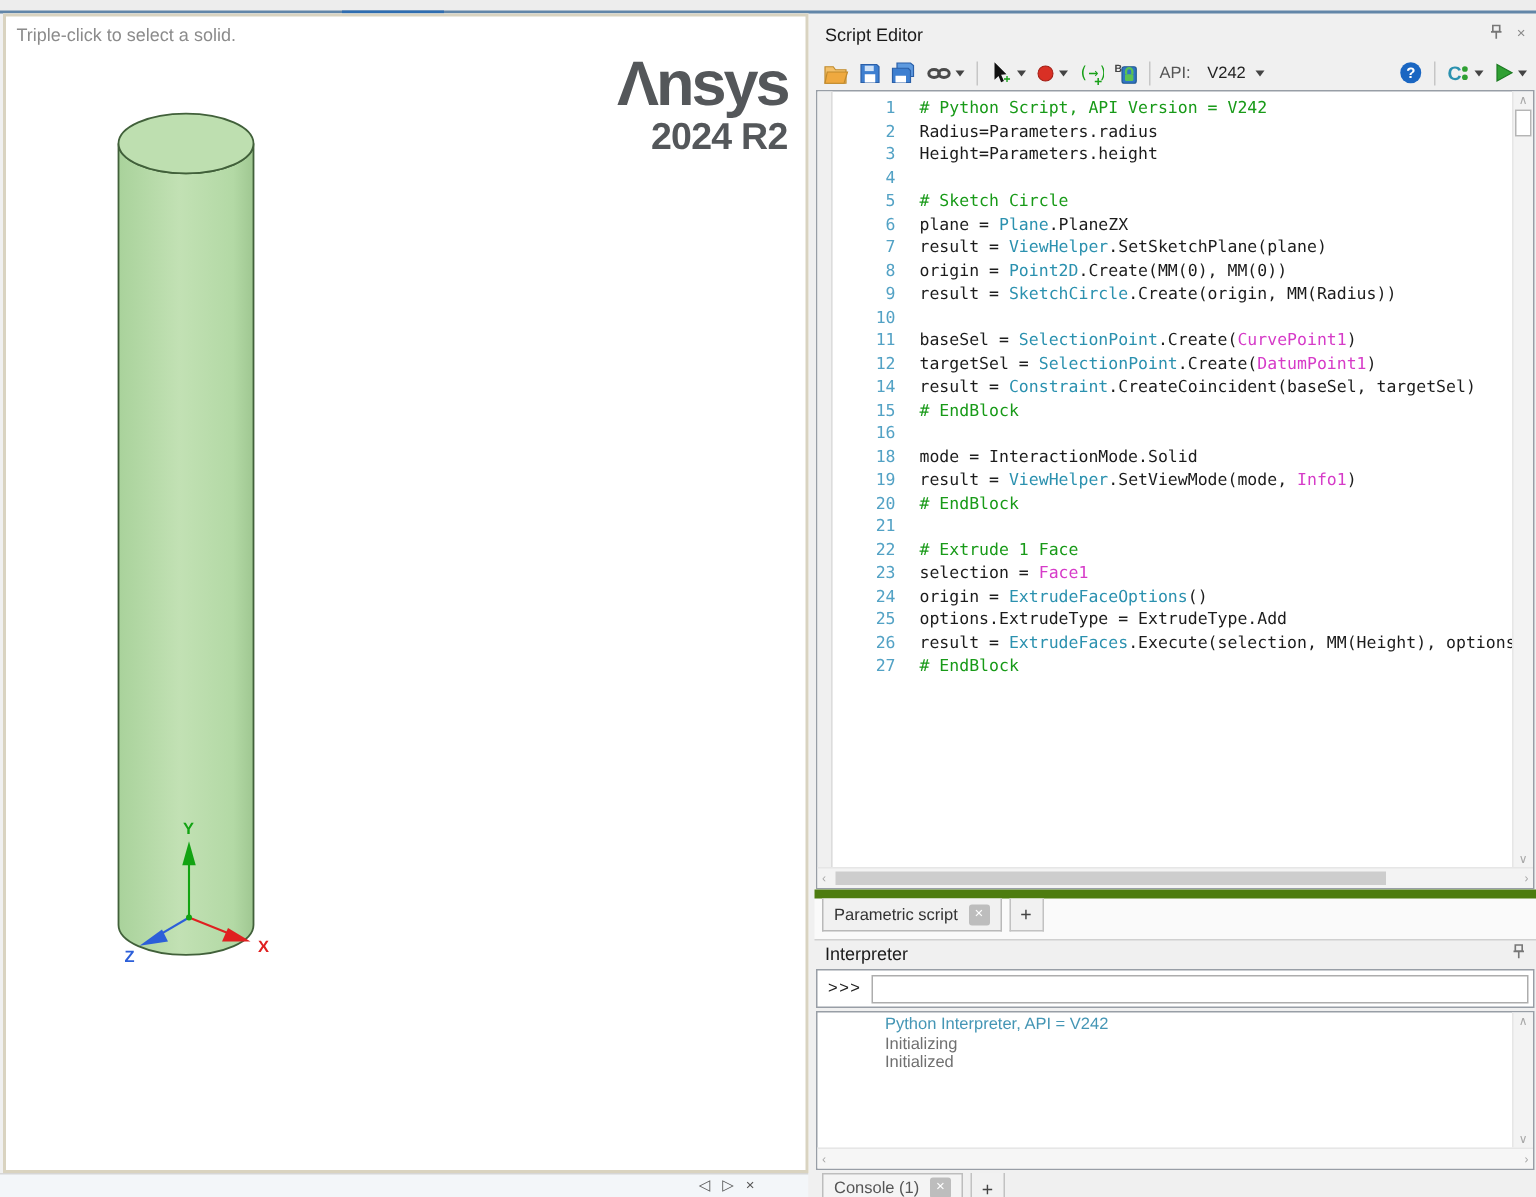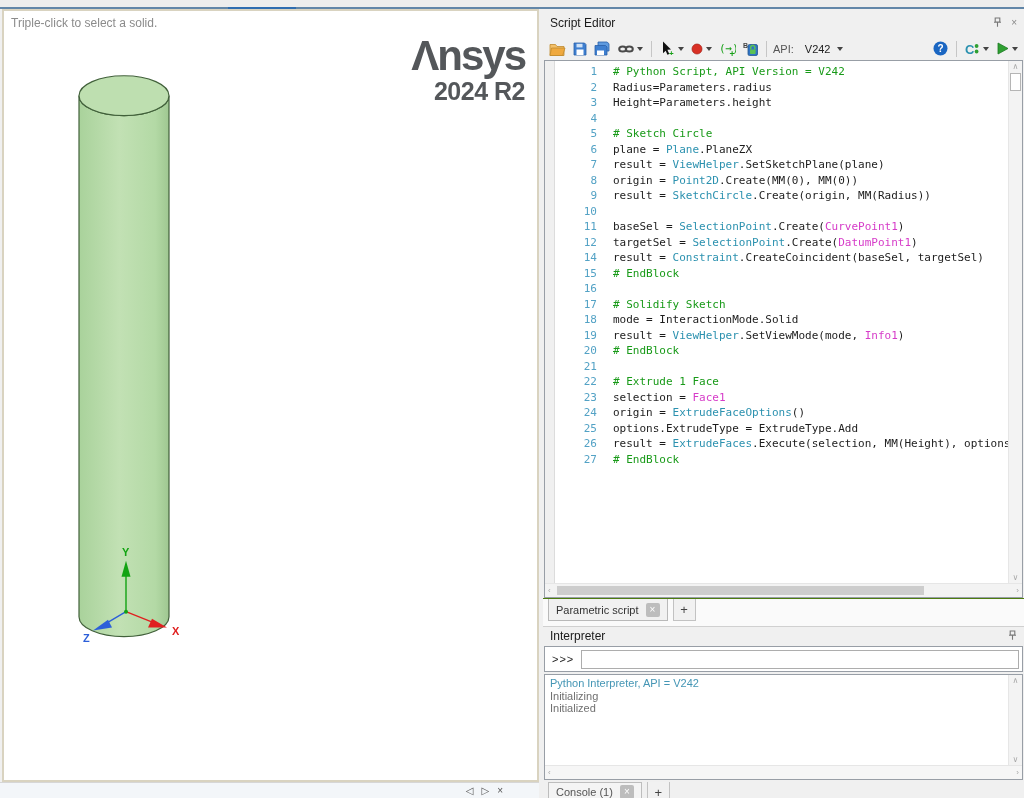--- a/index.html
+++ b/index.html
@@ -48,37 +48,37 @@
              font-size:11px;white-space:pre;}
   .ln{width:42px;flex:none;text-align:right;padding-right:16px;color:#53a2c5;}
   .vscroll{width:13px;flex:none;background:#f3f3f3;border-left:1px solid #e6e6e6;display:flex;flex-direction:column;
            align-items:center;padding:1px 0;}
   .vthumb{width:9px;height:16px;background:#fff;border:1px solid #b5b5b5;margin:2px 0;}
   .chev{color:#a8a8a8;font-size:8px;line-height:9px;}
   .vspace{flex:1;}
   .hscroll{height:13px;flex:none;background:#f3f3f3;border-top:1px solid #e6e6e6;display:flex;align-items:center;padding:0 3px;}
   .hthumb{height:9px;width:78%;margin-left:6px;background:#cdcdcd;}
 
-  .tabstrip{height:27px;flex:none;background:#fafafa;border-top:1px solid #4d7c0f;display:flex;align-items:flex-start;
+  .tabstrip{height:27px;flex:none;background:#fafafa;border-top:6px solid #4d7c0f;display:flex;align-items:flex-start;
             padding:0 4px 0 5px;gap:5px;}
   .tab{height:21px;display:flex;align-items:center;gap:7px;padding:0 7px;background:#f1f1f1;
        border:1px solid #b9b9b9;border-top:none;font-size:11px;color:#333;}
   .tab-close{width:14px;height:14px;background:#bdbdbd;color:#fff;font-size:10px;line-height:14px;text-align:center;border-radius:2px;}
   .tab-add{width:21px;height:21px;border:1px solid #c2c2c2;border-top:none;background:#f1f1f1;display:flex;
            align-items:center;justify-content:center;color:#444;font-size:13px;}
 
   .interp-title{height:18px;flex:none;border-top:1px solid #d0d0d0;display:flex;align-items:center;padding:0 7px;
                 font-size:12px;color:#1a1a1a;background:#f0f0f0;}
   .prompt-row{height:24px;flex:none;margin:1px 1px 2px 1px;border:1px solid #989ea6;background:#fff;display:flex;align-items:center;}
   .prompt-label{font-size:11px;color:#222;padding:0 7px;letter-spacing:1px;}
   .prompt-input{flex:1;height:17px;margin-right:3px;border:1px solid #adadad;background:#fff;font-size:11px;
                 font-family:"Liberation Sans",sans-serif;outline:none;padding:0 3px;}
 
   .output-wrap{height:104px;flex:none;margin:0 1px;border:1px solid #989ea6;background:#fff;display:flex;flex-direction:column;}
-  .output-body{flex:1;display:flex;min-height:0;}
+  .output-body{flex:1;display:flex;min-height:0;padding-left:40px;}
   .output-text{flex:1;padding:2px 5px;font-size:11px;line-height:12.5px;overflow:hidden;}
   .hscroll2{height:13px;flex:none;background:#f6f6f6;border-top:1px solid #e6e6e6;display:flex;align-items:center;
             justify-content:space-between;padding:0 3px;}
 
   .console-strip{height:16px;flex:none;background:#f0f0f0;display:flex;align-items:flex-start;padding:2px 0 0 5px;gap:5px;overflow:hidden;}
   .console-tab{height:18px;display:flex;align-items:center;gap:7px;padding:0 7px;background:#f4f4f4;
                border:1px solid #bdbdbd;font-size:11px;color:#555;}
 </style>
 </head>
 <body>
@@ -247,21 +247,20 @@
               <div class="code-line"><span class="ln">6</span><span><span style="color: rgb(28, 28, 28);">plane = </span><span style="color: rgb(43, 145, 175);">Plane</span><span style="color: rgb(28, 28, 28);">.PlaneZX</span></span></div>
               <div class="code-line"><span class="ln">7</span><span><span style="color: rgb(28, 28, 28);">result = </span><span style="color: rgb(43, 145, 175);">ViewHelper</span><span style="color: rgb(28, 28, 28);">.SetSketchPlane(plane)</span></span></div>
               <div class="code-line"><span class="ln">8</span><span><span style="color: rgb(28, 28, 28);">origin = </span><span style="color: rgb(43, 145, 175);">Point2D</span><span style="color: rgb(28, 28, 28);">.Create(MM(0), MM(0))</span></span></div>
               <div class="code-line"><span class="ln">9</span><span><span style="color: rgb(28, 28, 28);">result = </span><span style="color: rgb(43, 145, 175);">SketchCircle</span><span style="color: rgb(28, 28, 28);">.Create(origin, MM(Radius))</span></span></div>
               <div class="code-line"><span class="ln">10</span><span></span></div>
               <div class="code-line"><span class="ln">11</span><span><span style="color: rgb(28, 28, 28);">baseSel = </span><span style="color: rgb(43, 145, 175);">SelectionPoint</span><span style="color: rgb(28, 28, 28);">.Create(</span><span style="color: rgb(214, 59, 200);">CurvePoint1</span><span style="color: rgb(28, 28, 28);">)</span></span></div>
               <div class="code-line"><span class="ln">12</span><span><span style="color: rgb(28, 28, 28);">targetSel = </span><span style="color: rgb(43, 145, 175);">SelectionPoint</span><span style="color: rgb(28, 28, 28);">.Create(</span><span style="color: rgb(214, 59, 200);">DatumPoint1</span><span style="color: rgb(28, 28, 28);">)</span></span></div>
               <div class="code-line"><span class="ln">14</span><span><span style="color: rgb(28, 28, 28);">result = </span><span style="color: rgb(43, 145, 175);">Constraint</span><span style="color: rgb(28, 28, 28);">.CreateCoincident(baseSel, targetSel)</span></span></div>
               <div class="code-line"><span class="ln">15</span><span><span style="color: rgb(24, 154, 24);"># EndBlock</span></span></div>
               <div class="code-line"><span class="ln">16</span><span></span></div>
-              <div class="code-line"><span class="ln">17</span><span><span style="color: rgb(24, 154, 24);"># Solidify Sketch</span></span></div>
               <div class="code-line"><span class="ln">18</span><span><span style="color: rgb(28, 28, 28);">mode = InteractionMode.Solid</span></span></div>
               <div class="code-line"><span class="ln">19</span><span><span style="color: rgb(28, 28, 28);">result = </span><span style="color: rgb(43, 145, 175);">ViewHelper</span><span style="color: rgb(28, 28, 28);">.SetViewMode(mode, </span><span style="color: rgb(214, 59, 200);">Info1</span><span style="color: rgb(28, 28, 28);">)</span></span></div>
               <div class="code-line"><span class="ln">20</span><span><span style="color: rgb(24, 154, 24);"># EndBlock</span></span></div>
               <div class="code-line"><span class="ln">21</span><span></span></div>
               <div class="code-line"><span class="ln">22</span><span><span style="color: rgb(24, 154, 24);"># Extrude 1 Face</span></span></div>
               <div class="code-line"><span class="ln">23</span><span><span style="color: rgb(28, 28, 28);">selection = </span><span style="color: rgb(214, 59, 200);">Face1</span></span></div>
               <div class="code-line"><span class="ln">24</span><span><span style="color: rgb(28, 28, 28);">origin = </span><span style="color: rgb(43, 145, 175);">ExtrudeFaceOptions</span><span style="color: rgb(28, 28, 28);">()</span></span></div>
               <div class="code-line"><span class="ln">25</span><span><span style="color: rgb(28, 28, 28);">options.ExtrudeType = ExtrudeType.Add</span></span></div>
               <div class="code-line"><span class="ln">26</span><span><span style="color: rgb(28, 28, 28);">result = </span><span style="color: rgb(43, 145, 175);">ExtrudeFaces</span><span style="color: rgb(28, 28, 28);">.Execute(selection, MM(Height), options)</span></span></div>
               <div class="code-line"><span class="ln">27</span><span><span style="color: rgb(24, 154, 24);"># EndBlock</span></span></div>

